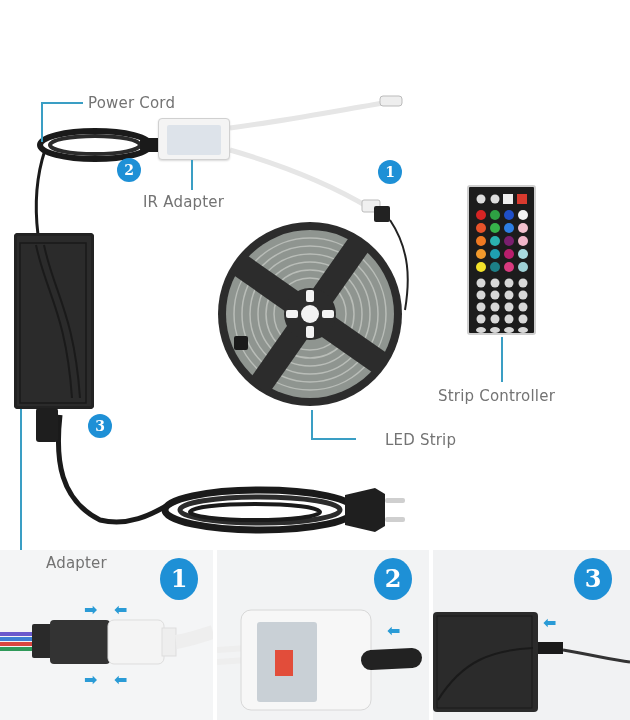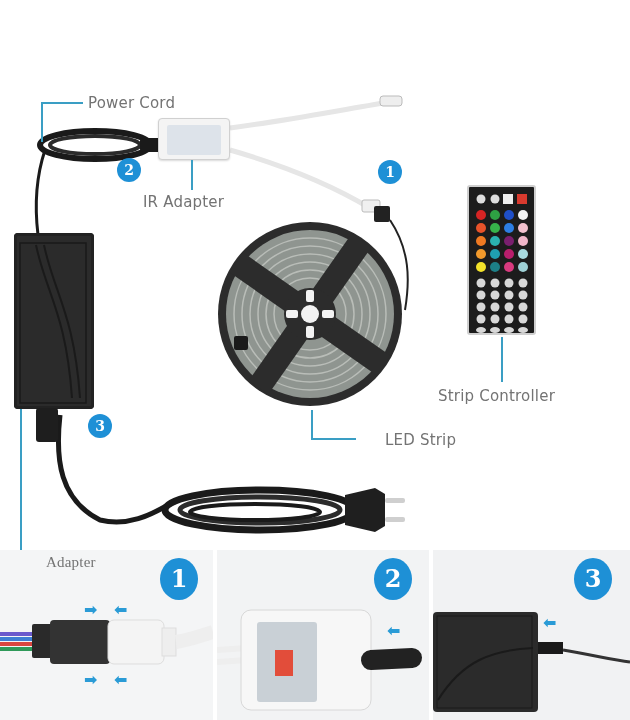--- a/index.html
+++ b/index.html
@@ -141,21 +141,21 @@
   <div class="leader" style="left:41px;top:102px;width:42px;height:40px;border-left-width:2px;border-top-width:2px;"></div>
   <div class="leader" style="left:191px;top:160px;width:2px;height:30px;border-left-width:2px;"></div>
   <div class="leader" style="left:501px;top:337px;width:2px;height:45px;border-left-width:2px;"></div>
   <div class="leader" style="left:311px;top:410px;width:45px;height:30px;border-left-width:2px;border-bottom-width:2px;"></div>
   <div class="leader" style="left:20px;top:409px;width:22px;height:156px;border-left-width:2px;border-bottom-width:2px;"></div>
 
   <div class="label" style="left:88px;top:94px;">Power Cord</div>
   <div class="label" style="left:143px;top:193px;">IR Adapter</div>
   <div class="label" style="left:438px;top:387px;">Strip Controller</div>
   <div class="label" style="left:378px;top:431px;margin-left:7px;">LED Strip</div>
-  <div class="label" style="left:46px;top:554px;z-index:3;font-family:Liberation Serif, serif;">Adapter</div>
+  <div class="label" style="left:46px;top:554px;z-index:3;">Adapter</div>
 
   <div class="badge" style="left:117px;top:158px;">2</div>
   <div class="badge" style="left:378px;top:160px;">1</div>
   <div class="badge" style="left:88px;top:414px;">3</div>
 </div>
 
 <div class="panel" style="left:0;width:213px;background:#f4f5f6;">
   <div class="badge big" style="left:160px;top:8px;">1</div>
   <svg width="213" height="170" style="position:absolute;left:0;top:0;">
     <rect x="0" y="82" width="40" height="4" fill="#6a5acd"></rect>

